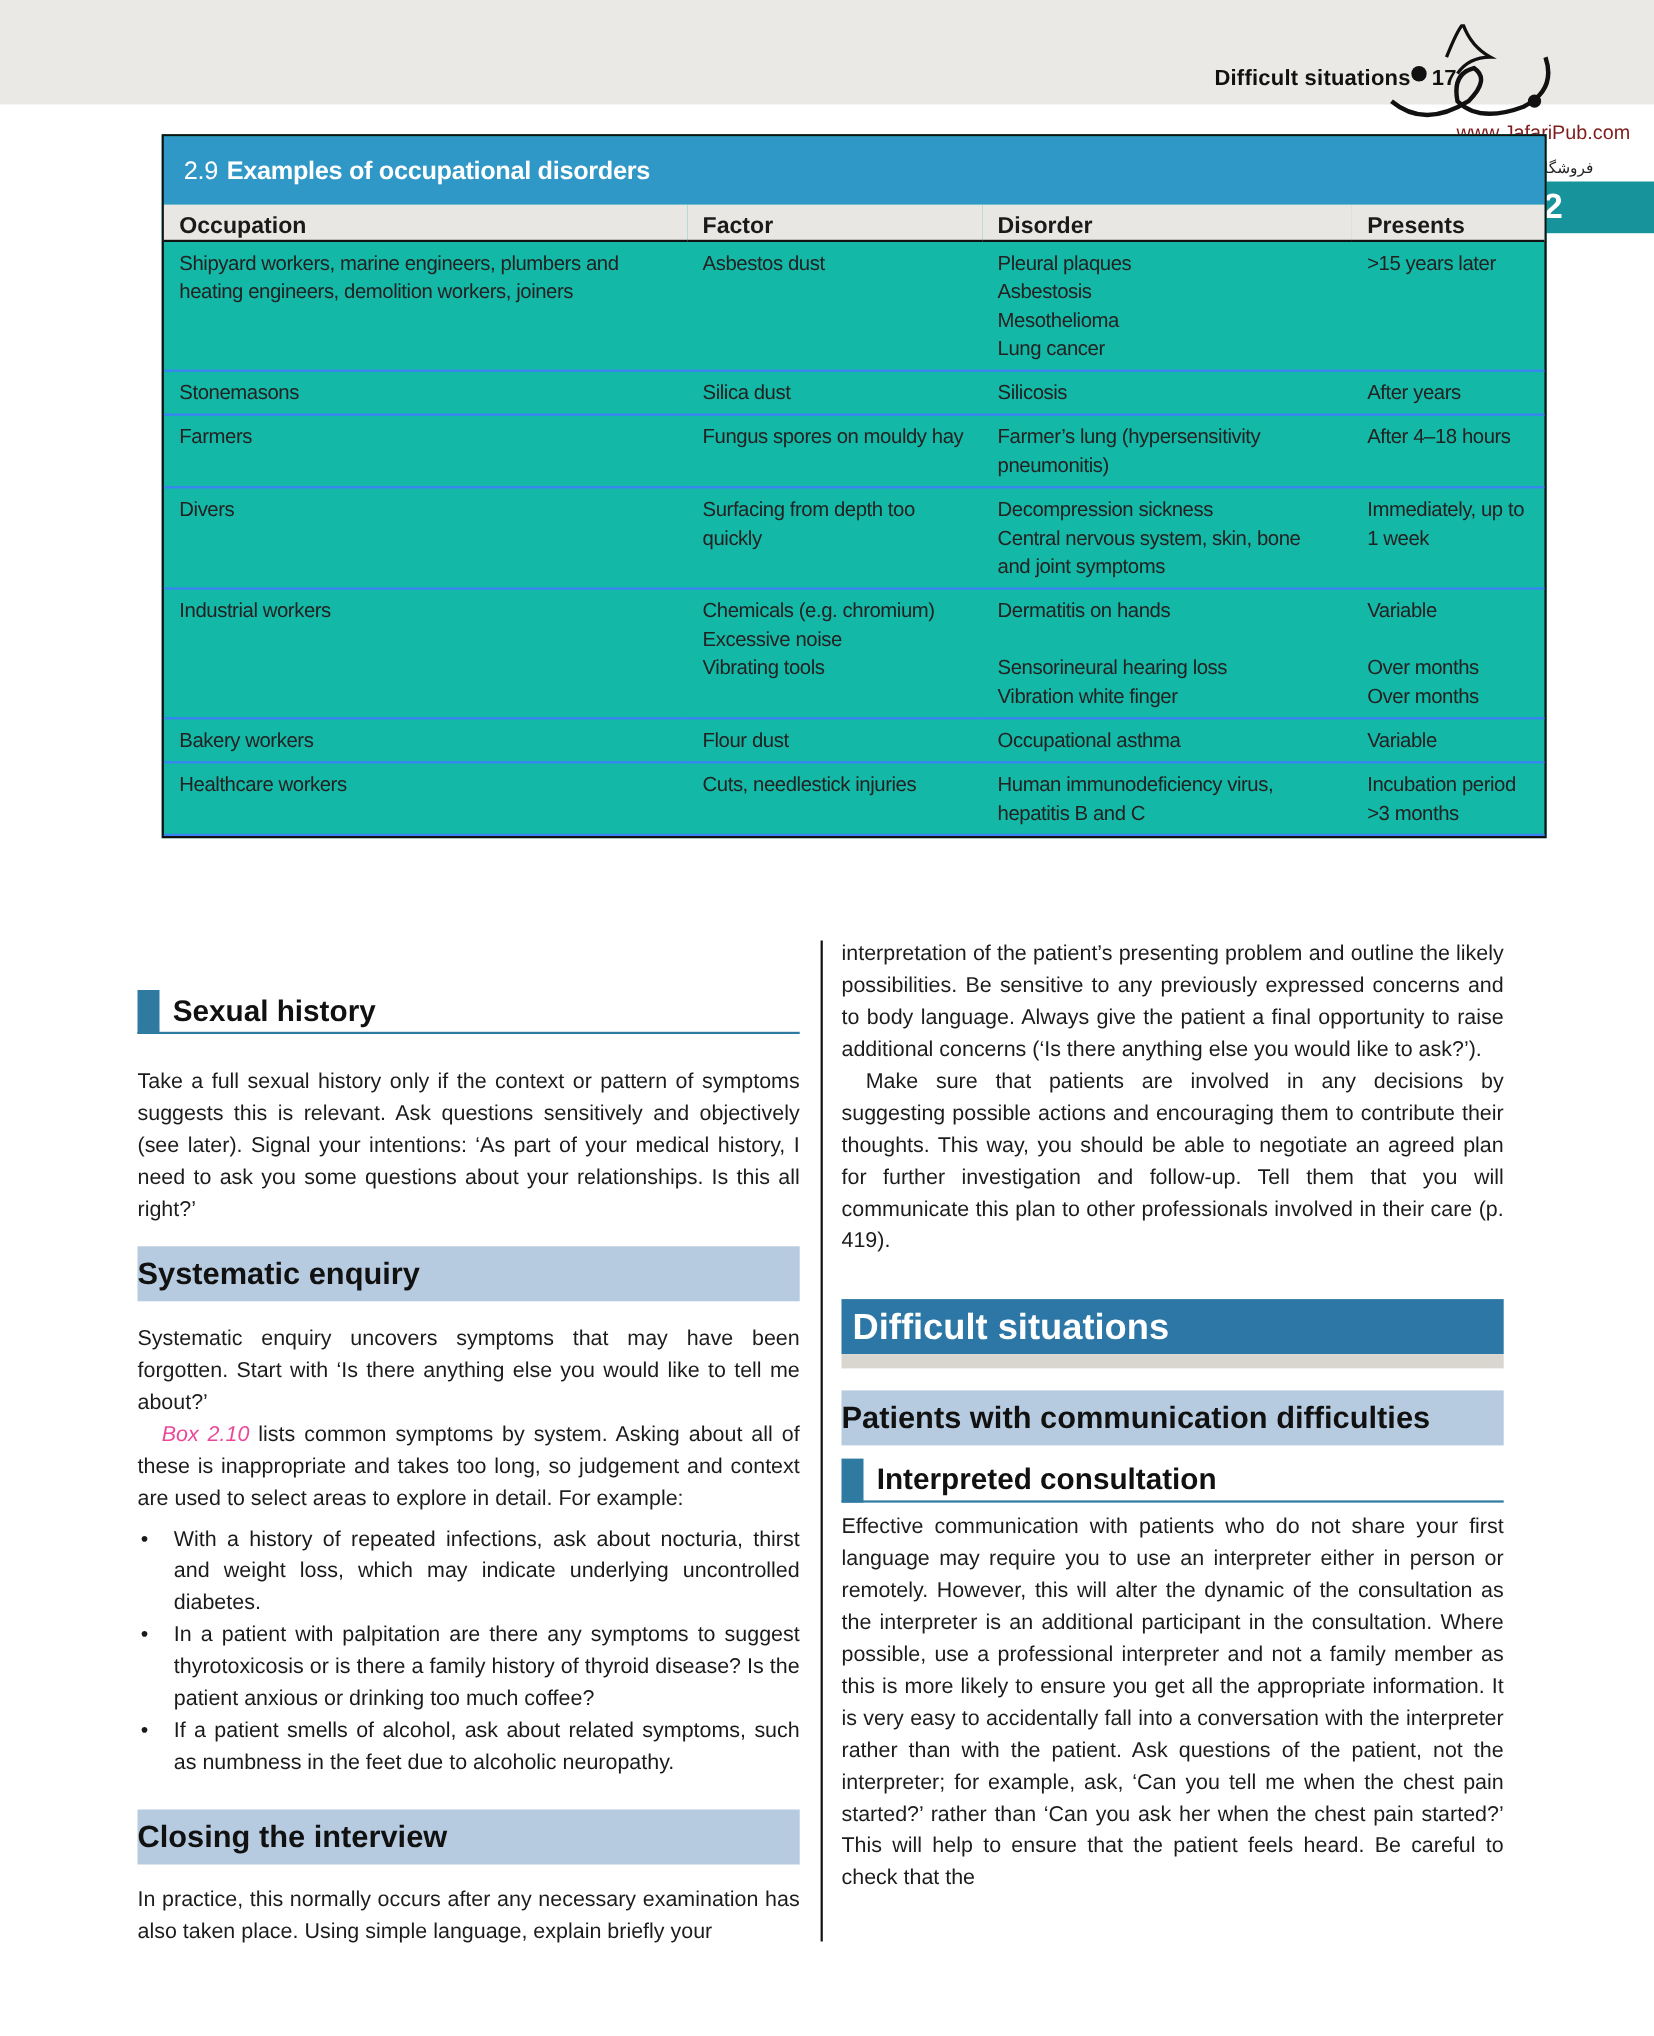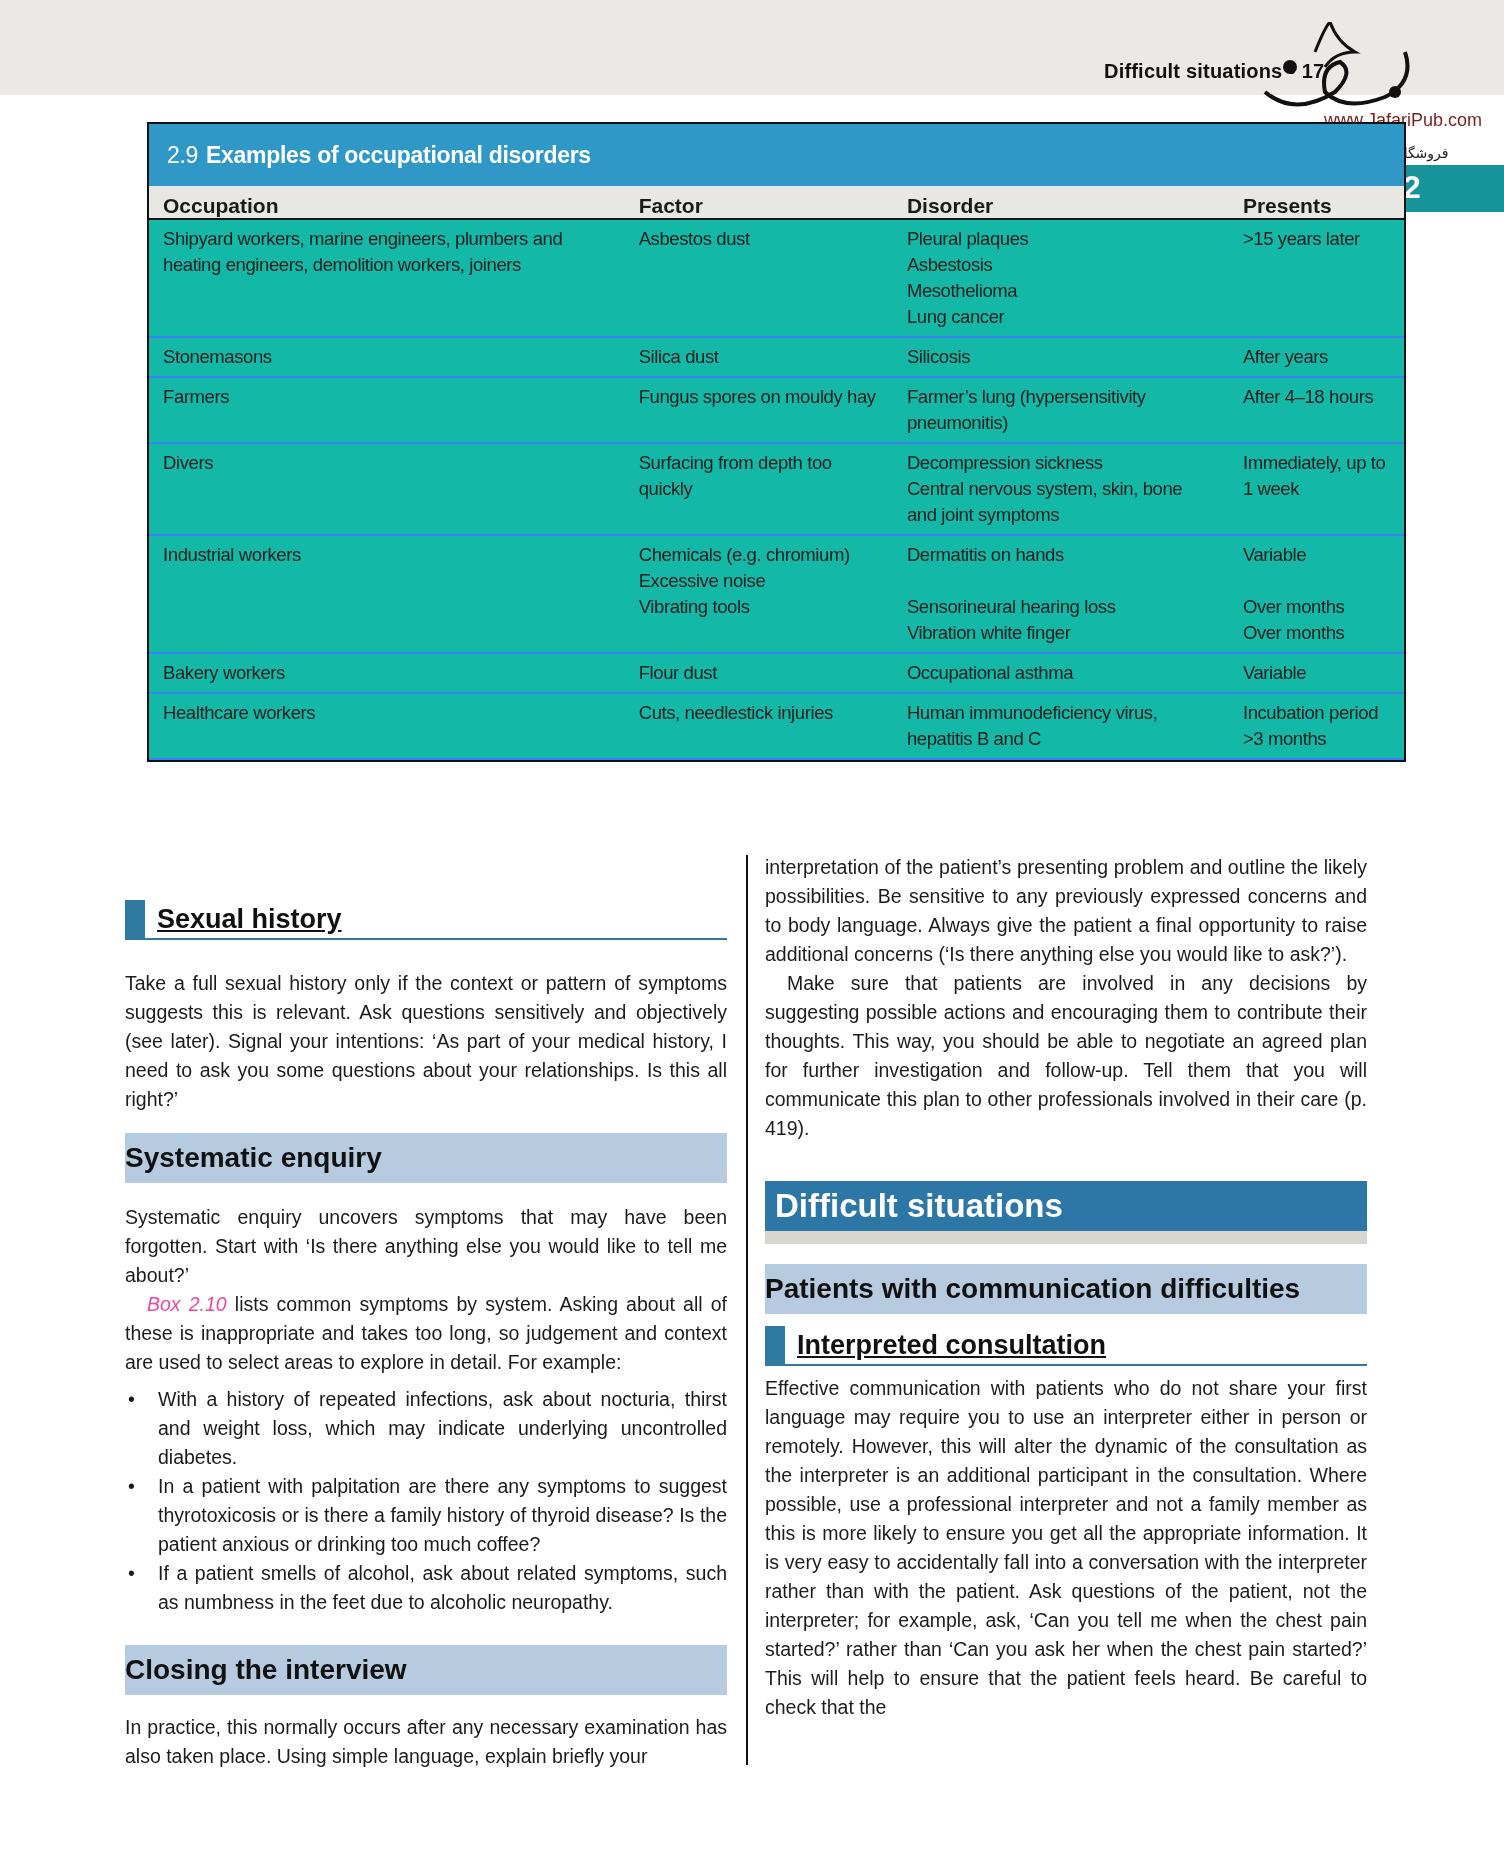--- a/index.html
+++ b/index.html
@@ -63,21 +63,21 @@
   .col-right { position: absolute; left: 765px; top: 853px; width: 602px; }
   .col-divider { position: absolute; left: 746px; top: 855px; width: 2px; height: 910px; background: #111; }
 
   p.body { margin: 0; font-size: 19.5px; line-height: 29px; text-align: justify; color: #1c1c1c; }
   p.indent { text-indent: 22px; }
   .link { color: #ec4899; font-style: italic; }
 
   .h-bar {
     position: relative; height: 40px; border-bottom: 2px solid #2e7aa0;
     padding-left: 32px; font-weight: bold; font-size: 27px; color: #111;
-    box-sizing: border-box; line-height: 38px; text-decoration: underline;
+    box-sizing: border-box; line-height: 38px;
   }
   .h-bar .mark { position: absolute; left: 0; top: 0; width: 20px; height: 40px; background: #2e7aa0; }
 
   .h-band {
     background: #b6cbe0; height: 50px; font-weight: bold; font-size: 28px; color: #111;
     line-height: 50px; box-sizing: border-box;
   }
   .h-main {
     background: #2c77a5; height: 50px; color: #fff; font-weight: bold; font-size: 33px;
     padding-left: 10px; line-height: 50px; box-sizing: border-box;

